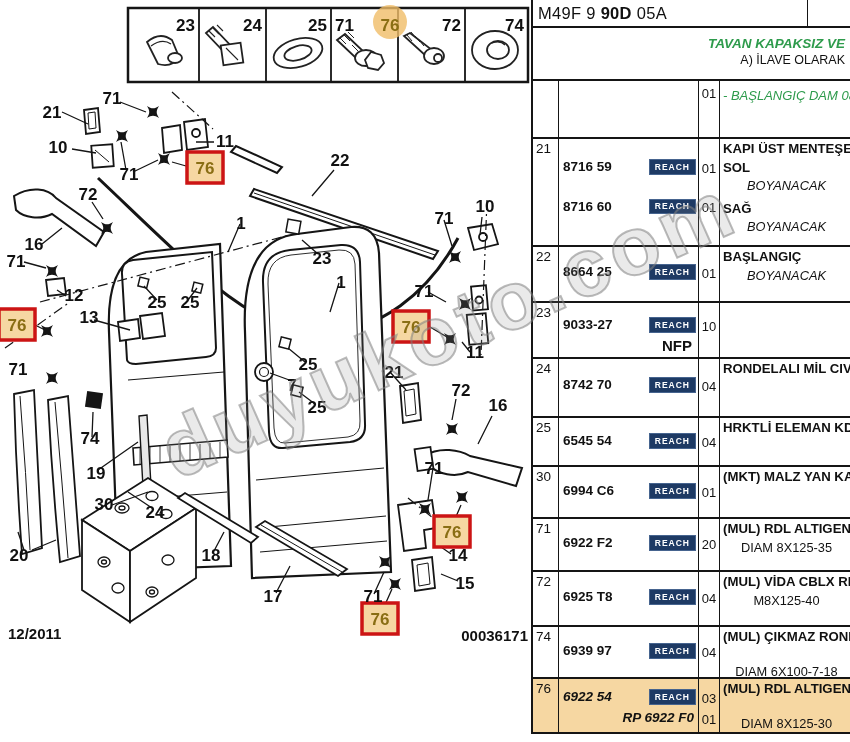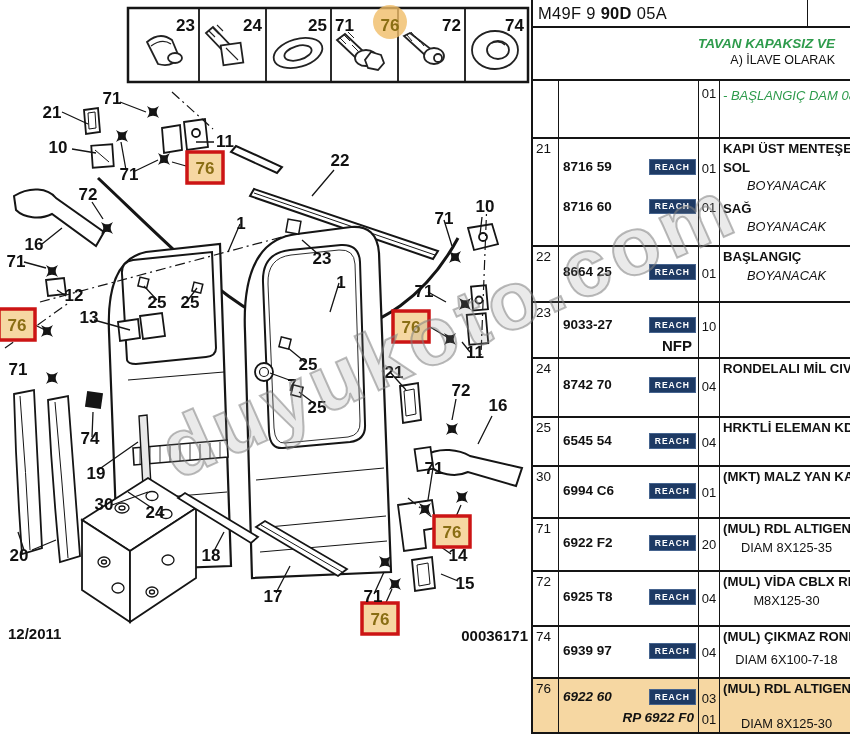--- a/index.html
+++ b/index.html
@@ -10,21 +10,21 @@
   .legend-num{font-size:17px;font-weight:700;fill:#111;}
   .hl-num{font-size:17px;font-weight:700;fill:#8a6e14;}
   .foot{font-size:15px;font-weight:700;fill:#111;}
 
   
   .pc{position:absolute;left:531px;top:0;width:319px;height:742px;box-sizing:border-box;}
   .pc-header{height:28px;box-sizing:border-box;border-left:2px solid #151515;border-bottom:2px solid #151515;
              position:relative;font-size:16.5px;padding:4px 0 0 5px;letter-spacing:.3px;}
   .pc-header .bd{font-weight:700;}
   .pc-hdr-div{position:absolute;right:42px;top:0;bottom:0;border-left:1.5px solid #151515;}
-  .pc-titles{height:51px;box-sizing:border-box;border-left:2px solid #151515;text-align:right;padding:8px 15px 0 0;}
+  .pc-titles{height:51px;box-sizing:border-box;border-left:2px solid #151515;text-align:right;padding:8px 5px 0 0;}
   .pc-title1{font-size:13.5px;font-style:italic;font-weight:600;color:#2e9b4c;white-space:nowrap;}
   .pc-title2{font-size:12.5px;color:#111;margin-top:2px;white-space:nowrap;}
   .pc-table{box-sizing:border-box;border-left:2px solid #151515;border-bottom:2px solid #151515;}
   .row{display:grid;grid-template-columns:26px 140px 21px 1fr;border-top:2px solid #151515;box-sizing:border-box;}
   .row>div{box-sizing:border-box;min-width:0;}
   .c-idx{border-right:1.5px solid #151515;font-size:13.5px;padding:2px 0 0 3px;}
   .c-part{border-right:1.5px solid #151515;padding:0 2px 0 4px;}
   .c-qty{border-right:1.5px solid #151515;font-size:13px;text-align:center;}
   .c-desc{padding:2px 0 0 3px;white-space:nowrap;overflow:hidden;}
   .partline{display:flex;justify-content:space-between;align-items:center;}
@@ -439,46 +439,46 @@
           <div class="partline" style="margin-top:17px">
             <span class="pn">6925 T8</span>
             <span class="reach">REACH</span>
           </div>
         </div>
         <div class="c-qty">
             <div style="margin-top:19px">04</div>
           </div>
         <div class="c-desc">
           <div class="t">(MUL) VİDA CBLX RDL</div>
-          <div class="s" style="margin-top:4px">M8X125-30</div>
+          <div class="s" style="margin-top:4px">M8X125-40</div>
         </div>
       </div>
 
       <div class="row" style="height:52px">
         <div class="c-idx">74</div>
         <div class="c-part">
           <div class="partline" style="margin-top:16px">
             <span class="pn">6939 97</span>
             <span class="reach">REACH</span>
           </div>
         </div>
         <div class="c-qty">
             <div style="margin-top:18px">04</div>
           </div>
         <div class="c-desc">
           <div class="t">(MUL) ÇIKMAZ RONDE</div>
-          <div class="s" style="margin-top:8px">DIAM 6X100-7-18</div>
+          <div class="s" style="margin-top:20px">DIAM 6X100-7-18</div>
         </div>
       </div>
 
       <div class="row row-hl" style="height:55px">
         <div class="c-idx">76</div>
         <div class="c-part">
           <div class="partline" style="margin-top:10px">
-            <span class="pn it">6922 60</span>
+            <span class="pn it">6922 54</span>
             <span class="reach">REACH</span>
           </div>
           <div class="rp">RP 6922 F0</div>
         </div>
         <div class="c-qty">
           <div style="margin-top:12px">03</div>
           <div style="margin-top:6px">01</div>
         </div>
         <div class="c-desc">
           <div class="t">(MUL) RDL ALTIGEN B</div>

